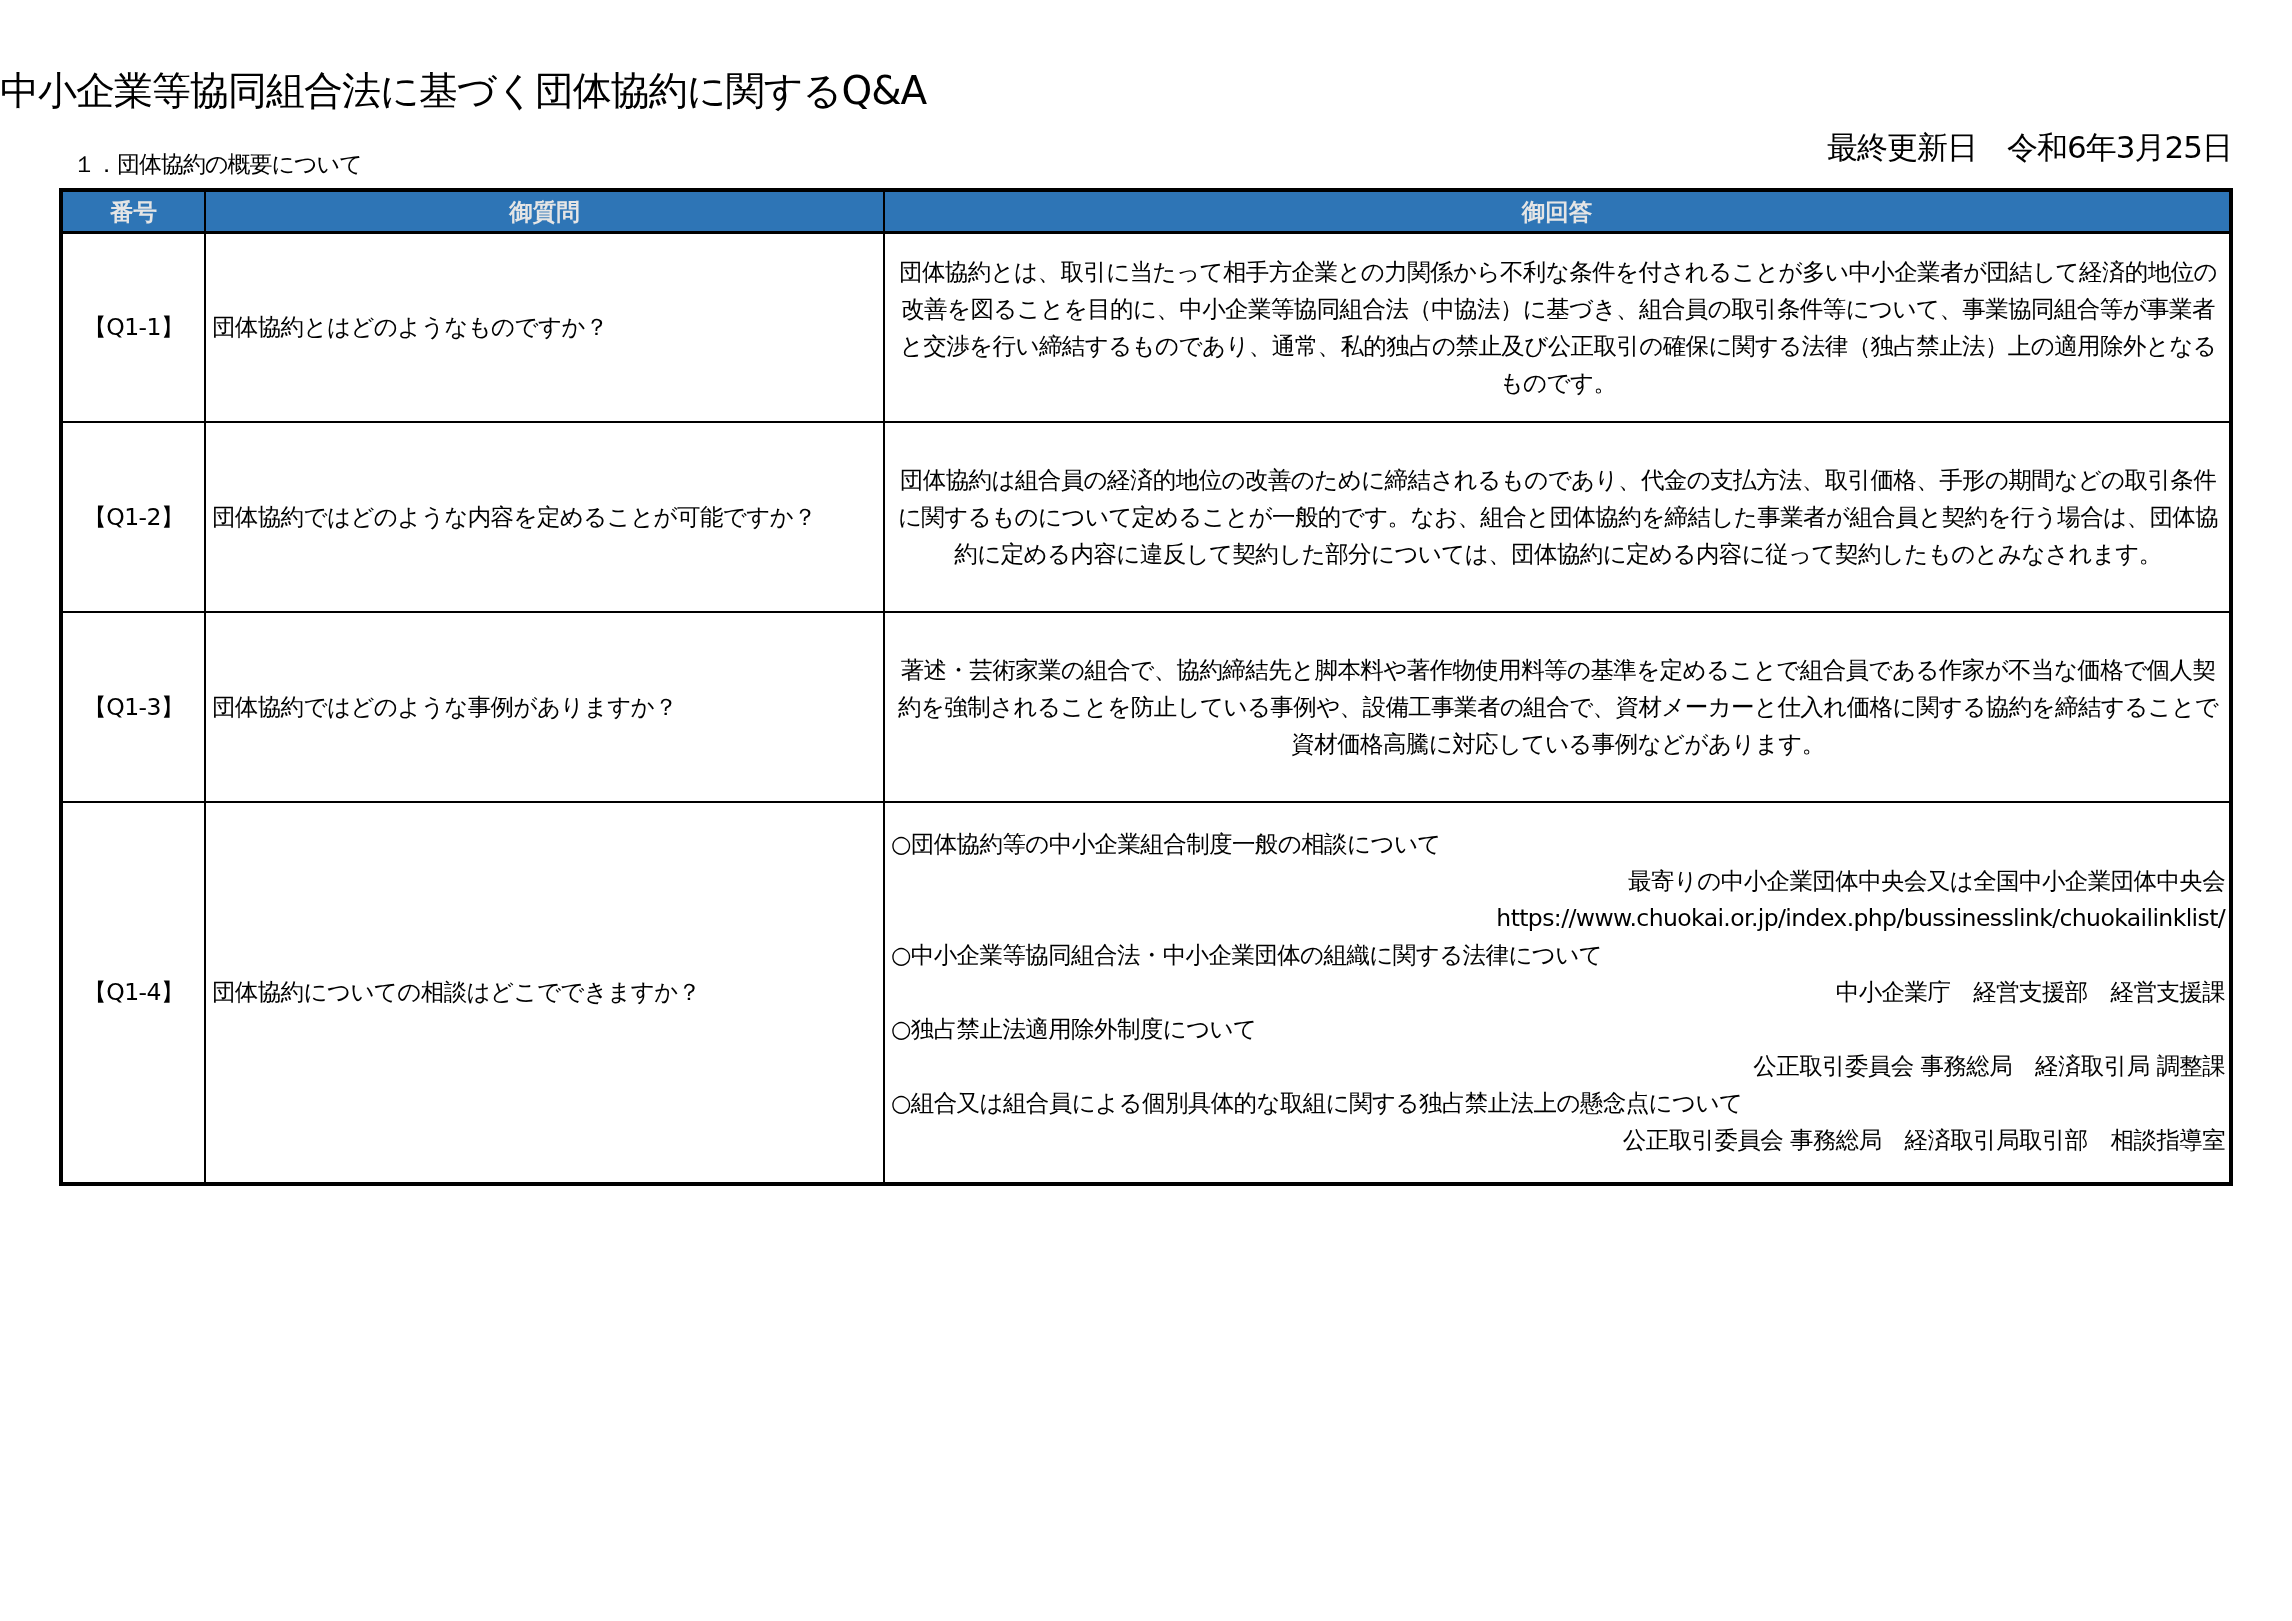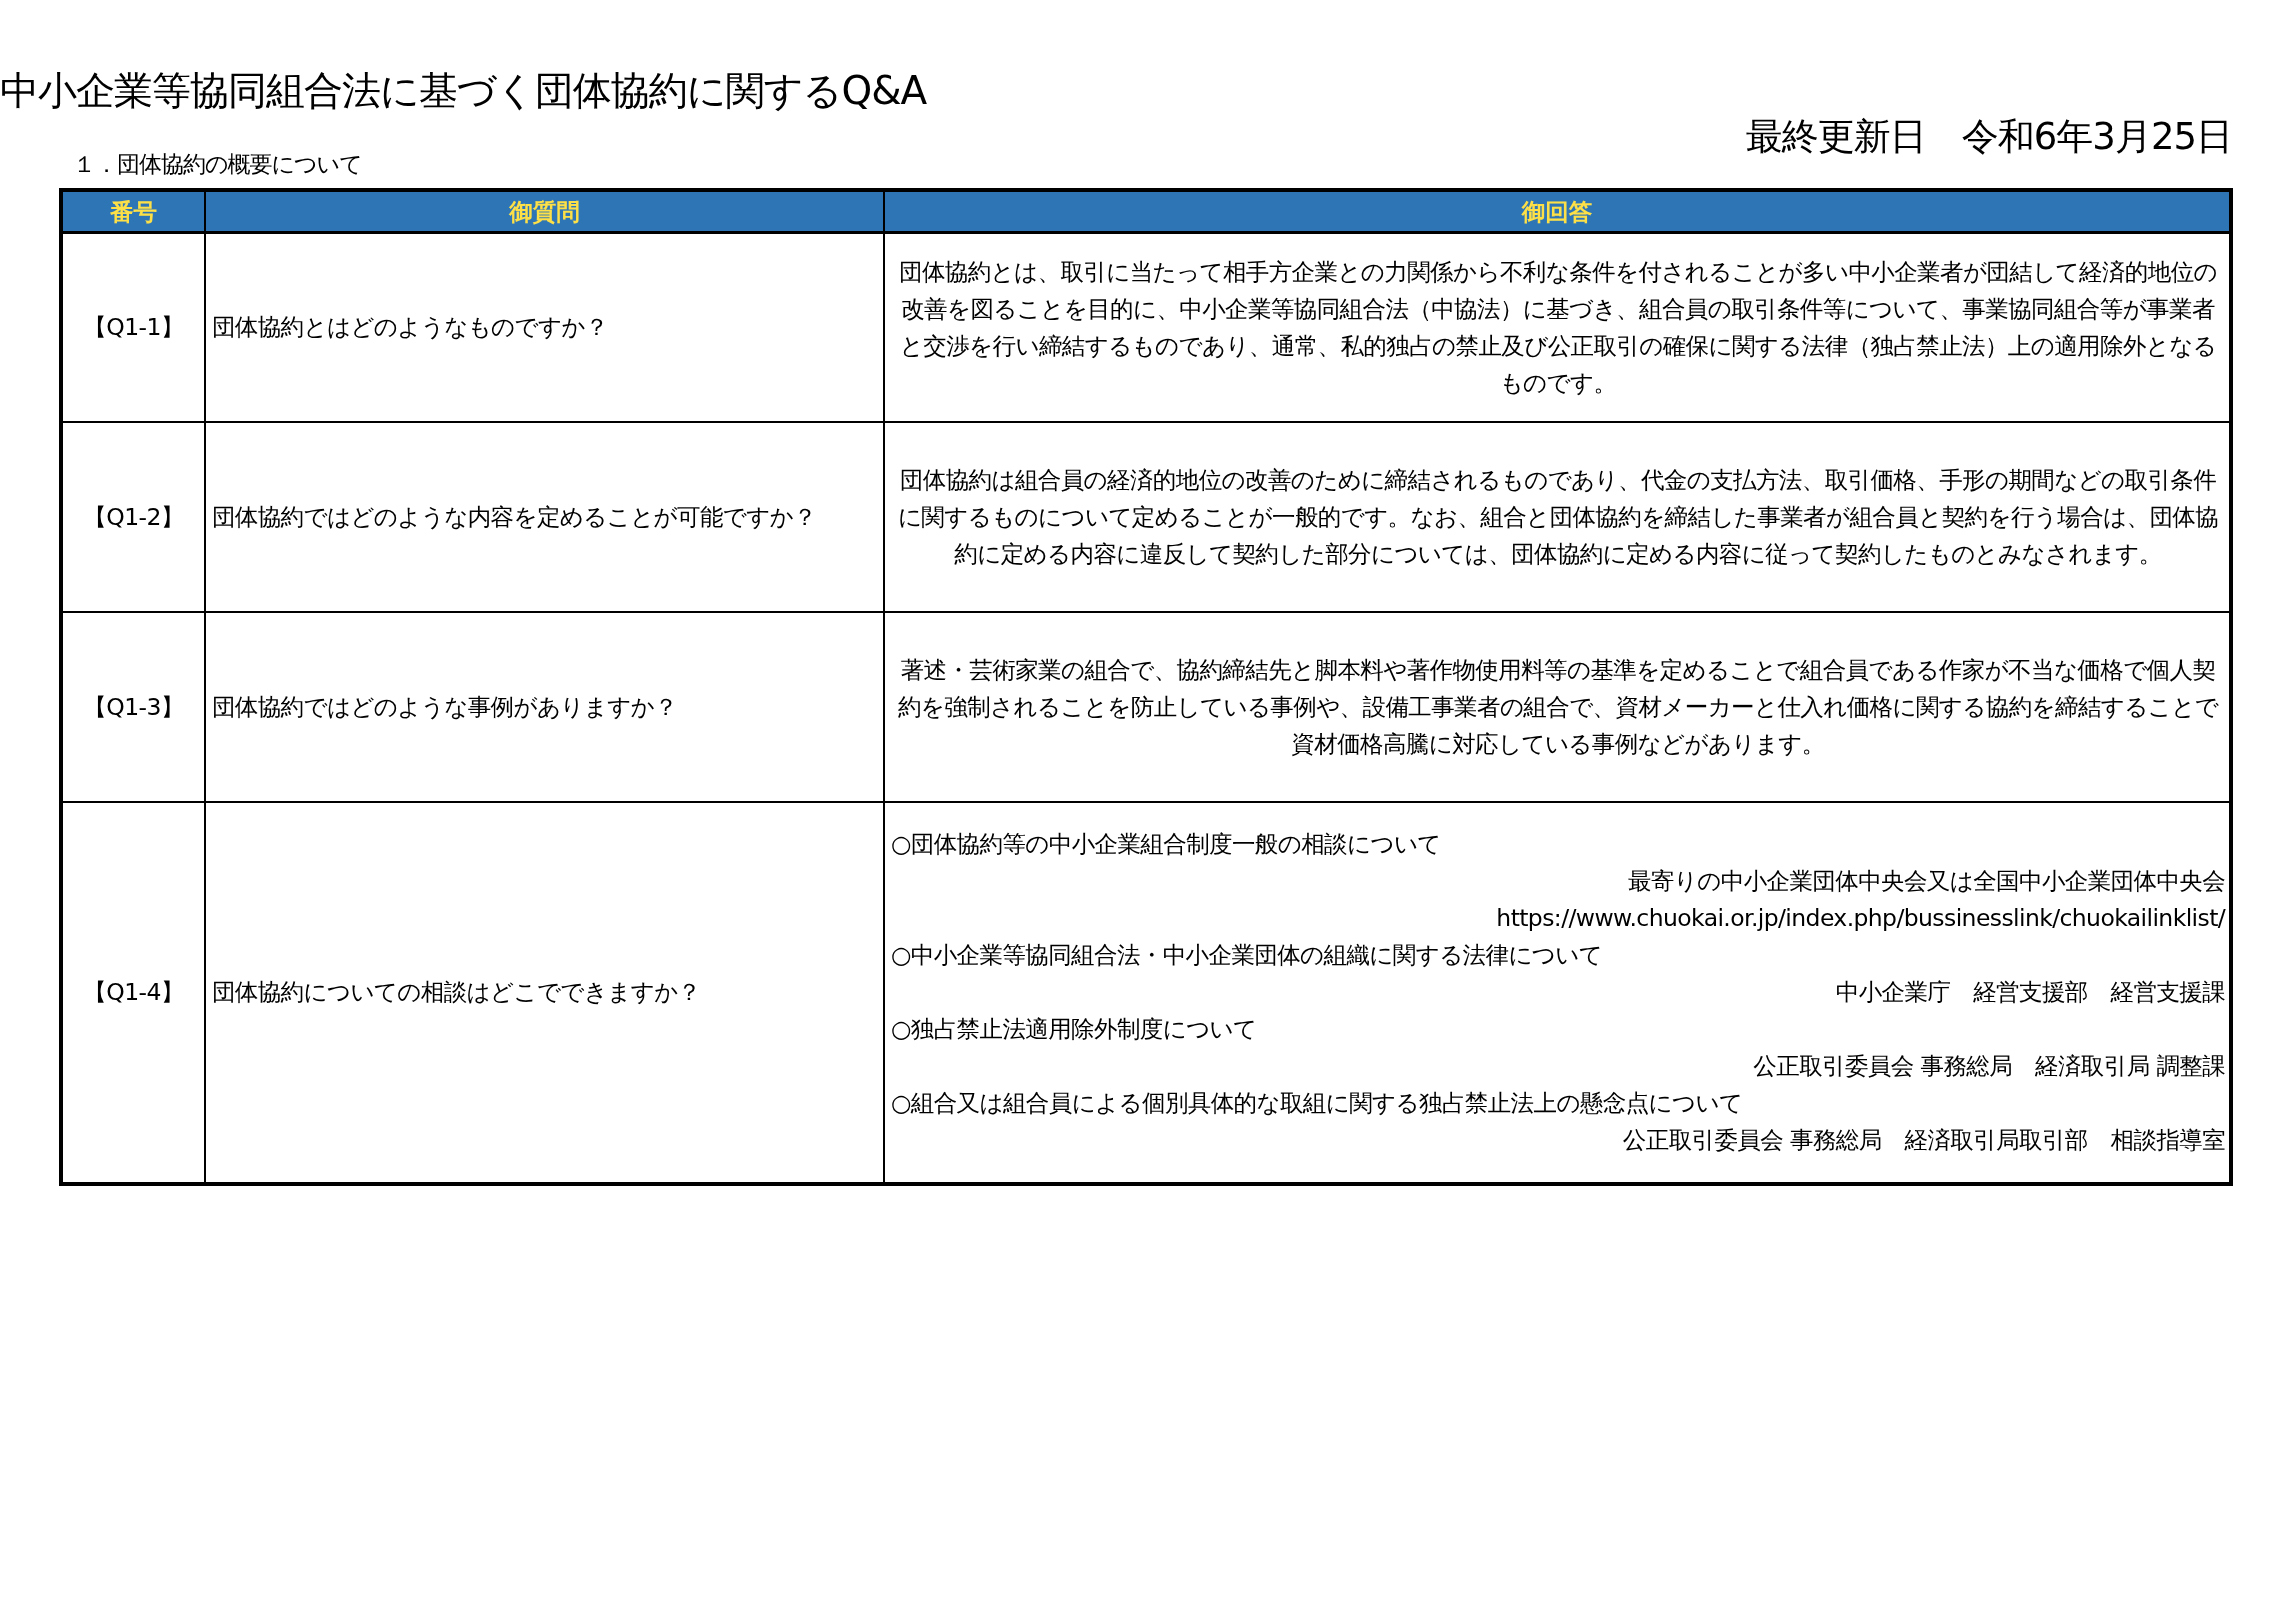--- a/index.html
+++ b/index.html
@@ -31,42 +31,42 @@
       left: 73px;
       top: 145px;
       font-size: 23px;
       line-height: 39px;
       letter-spacing: -1px;
       white-space: nowrap;
     }
     .updated-date {
       position: absolute;
       right: 61px;
-      top: 115px;
-      font-size: 37px;
+      top: 126px;
+      font-size: 31px;
       line-height: 43px;
       letter-spacing: -1px;
       white-space: nowrap;
       text-align: right;
     }
     .qa-table {
       position: absolute;
       left: 59px;
       top: 188px;
       width: 2174px;
       border-collapse: collapse;
       table-layout: fixed;
       border: 4.9px solid #000000;
     }
     .qa-table col.c-num { width: 144px; }
     .qa-table col.c-q { width: 679px; }
     .qa-table col.c-a { width: auto; }
     .qa-table th {
       background: #2e75b6;
-      color: #fde047;
+      color: #e5e5e5;
       font-size: 23.5px;
       font-weight: bold;
       height: 39px;
       padding: 0;
       text-align: center;
       vertical-align: middle;
       border-left: 2.9px solid #000000;
       border-right: 2.9px solid #000000;
       border-bottom: 3.9px solid #000000;
       letter-spacing: 0;

